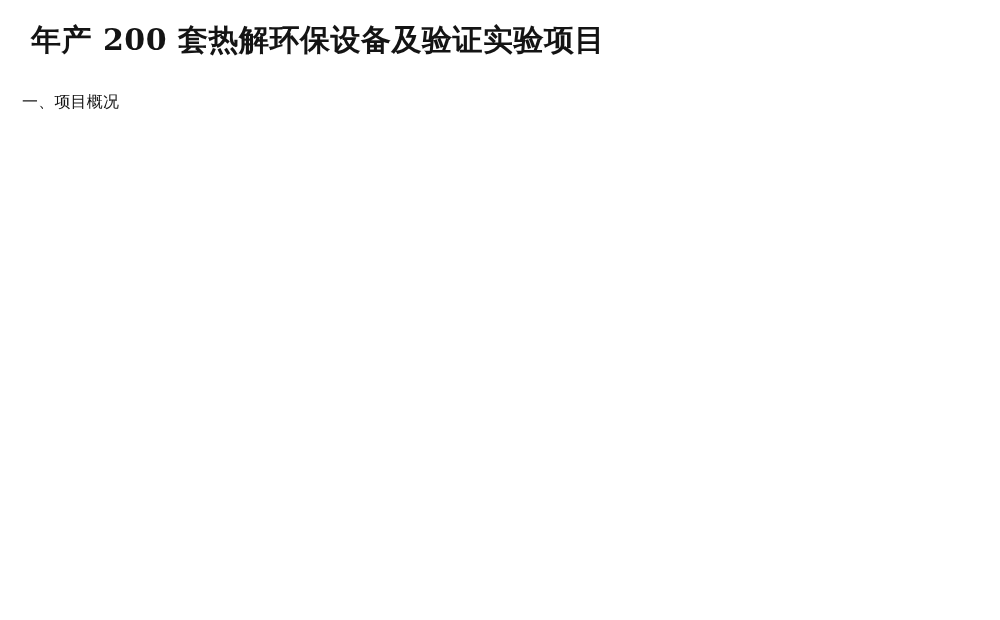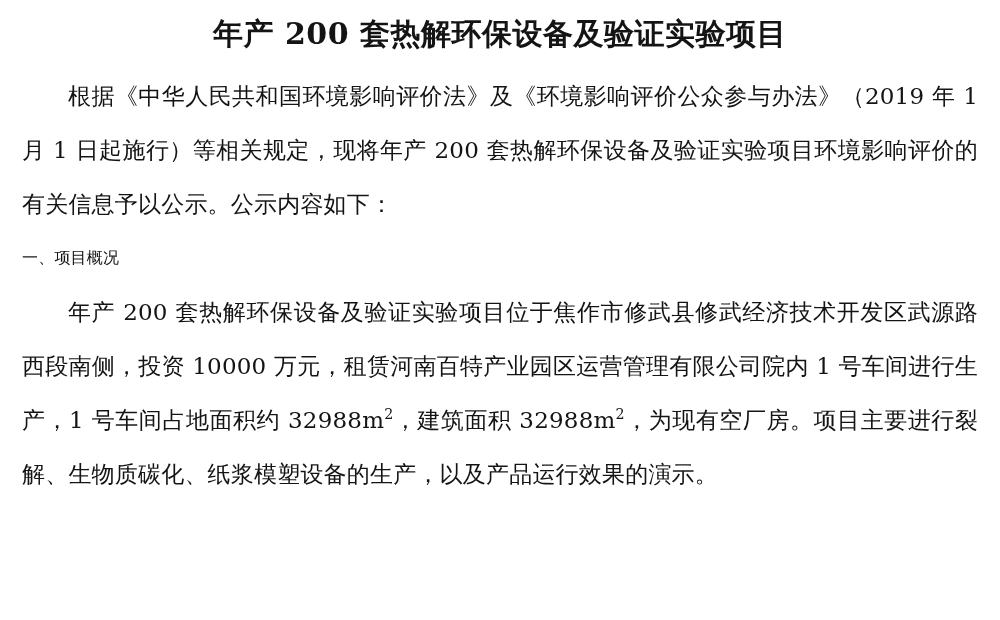--- a/index.html
+++ b/index.html
@@ -15,26 +15,26 @@
     overflow: hidden;
   }
   .page {
     width: 1000px;
     height: 620px;
     box-sizing: border-box;
     padding: 8px 22px 0 22px;
     position: relative;
   }
   .doc-title {
-    text-align: center;
+    text-align: left;
     font-size: 30px;
     line-height: 46px;
     font-weight: 700;
     letter-spacing: 0.5px;
-    margin: 3px;
+    margin: 9px;
     padding: 0;
   }
   .doc-title .line {
     display: block;
     white-space: nowrap;
   }
   .title-block {
     margin-top: 2px;
     margin-bottom: 12px;
   }
@@ -65,19 +65,17 @@
 <body>
 
 <div class="page">
 
   <div class="title-block">
     <h1 class="doc-title">
       <span class="line">年产 200 套热解环保设备及验证实验项目</span>
     </h1>
   </div>
 
-  <p class="para indent">根据《中华人民共和国环境影响评价法》及《环境影响评价公众参与办法》（2019 年 1 月 1 日起施行）等相关规定，现将年产 200 套热解环保设备及验证实验项目环境影响评价的有关信息予以公示。公示内容如下：</p>
 
   <p class="section-head">一、项目概况</p>
 
-  <p class="para indent"><span>年产 200 套热解环保设备及验证实验项目位于焦作市修武县修武经济技术开发区武源路西段南侧，投资 10000 万元，租赁河南百特产业园区运营管理有限公司院内 1 号车间进行生产，1 号车间占地面积约 32988m</span><sup>2</sup><span>，建筑面积 32988m</span><sup>2</sup><span>，为现有空厂房。项目主要进行裂解、生物质碳化、纸浆模塑设备的生产，以及产品运行效果的演示。</span></p>
 
 </div>
 
 </body></html>

